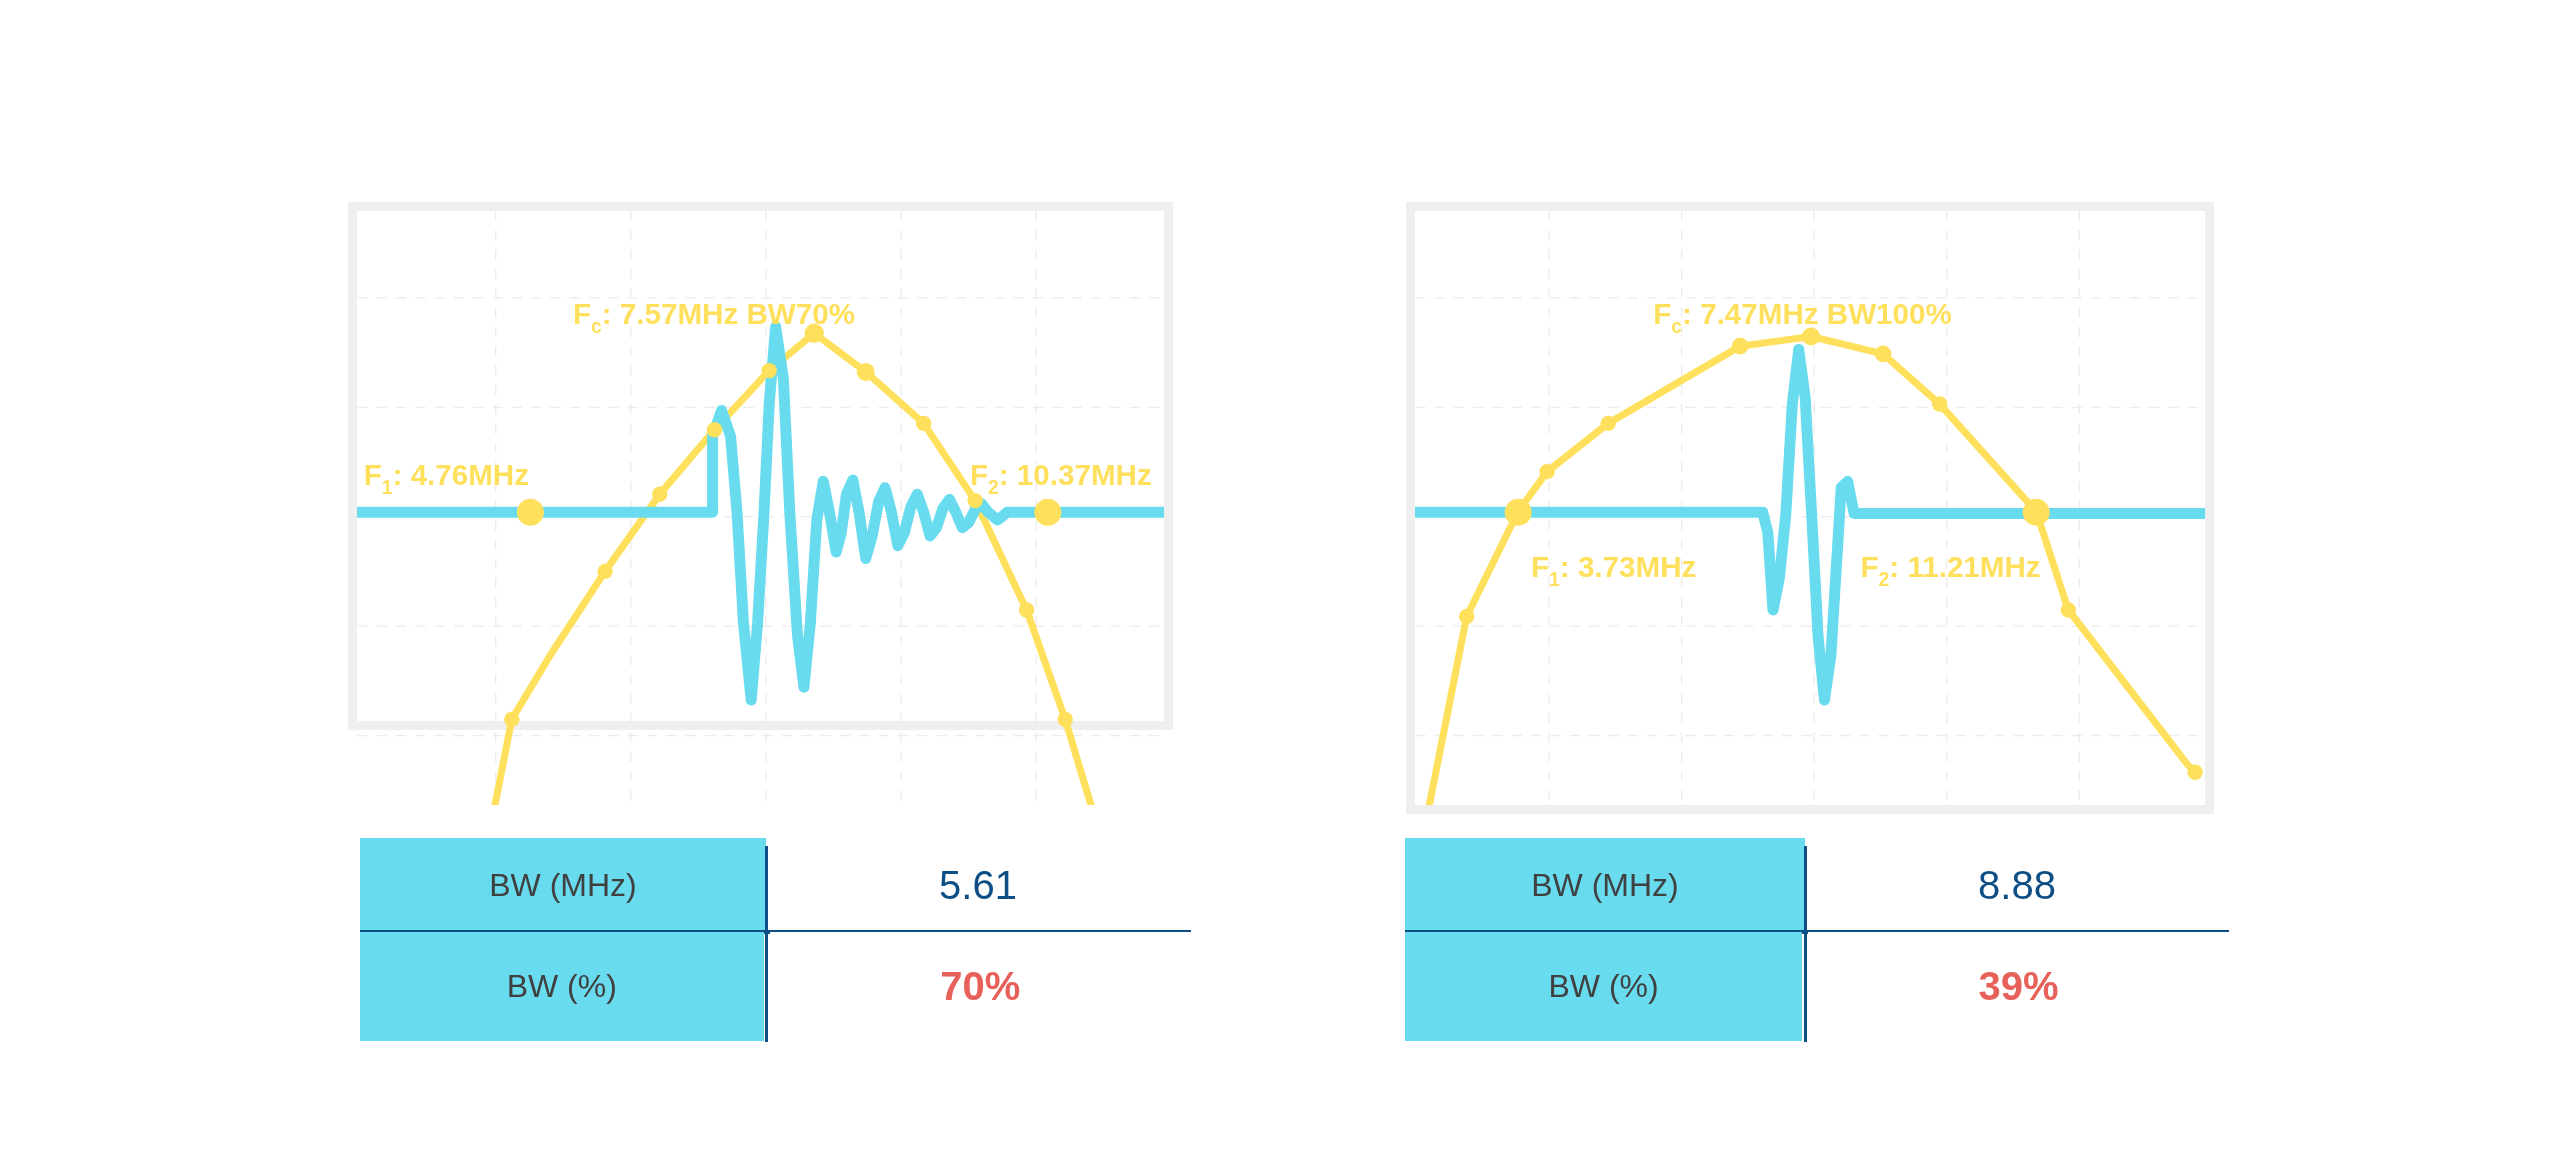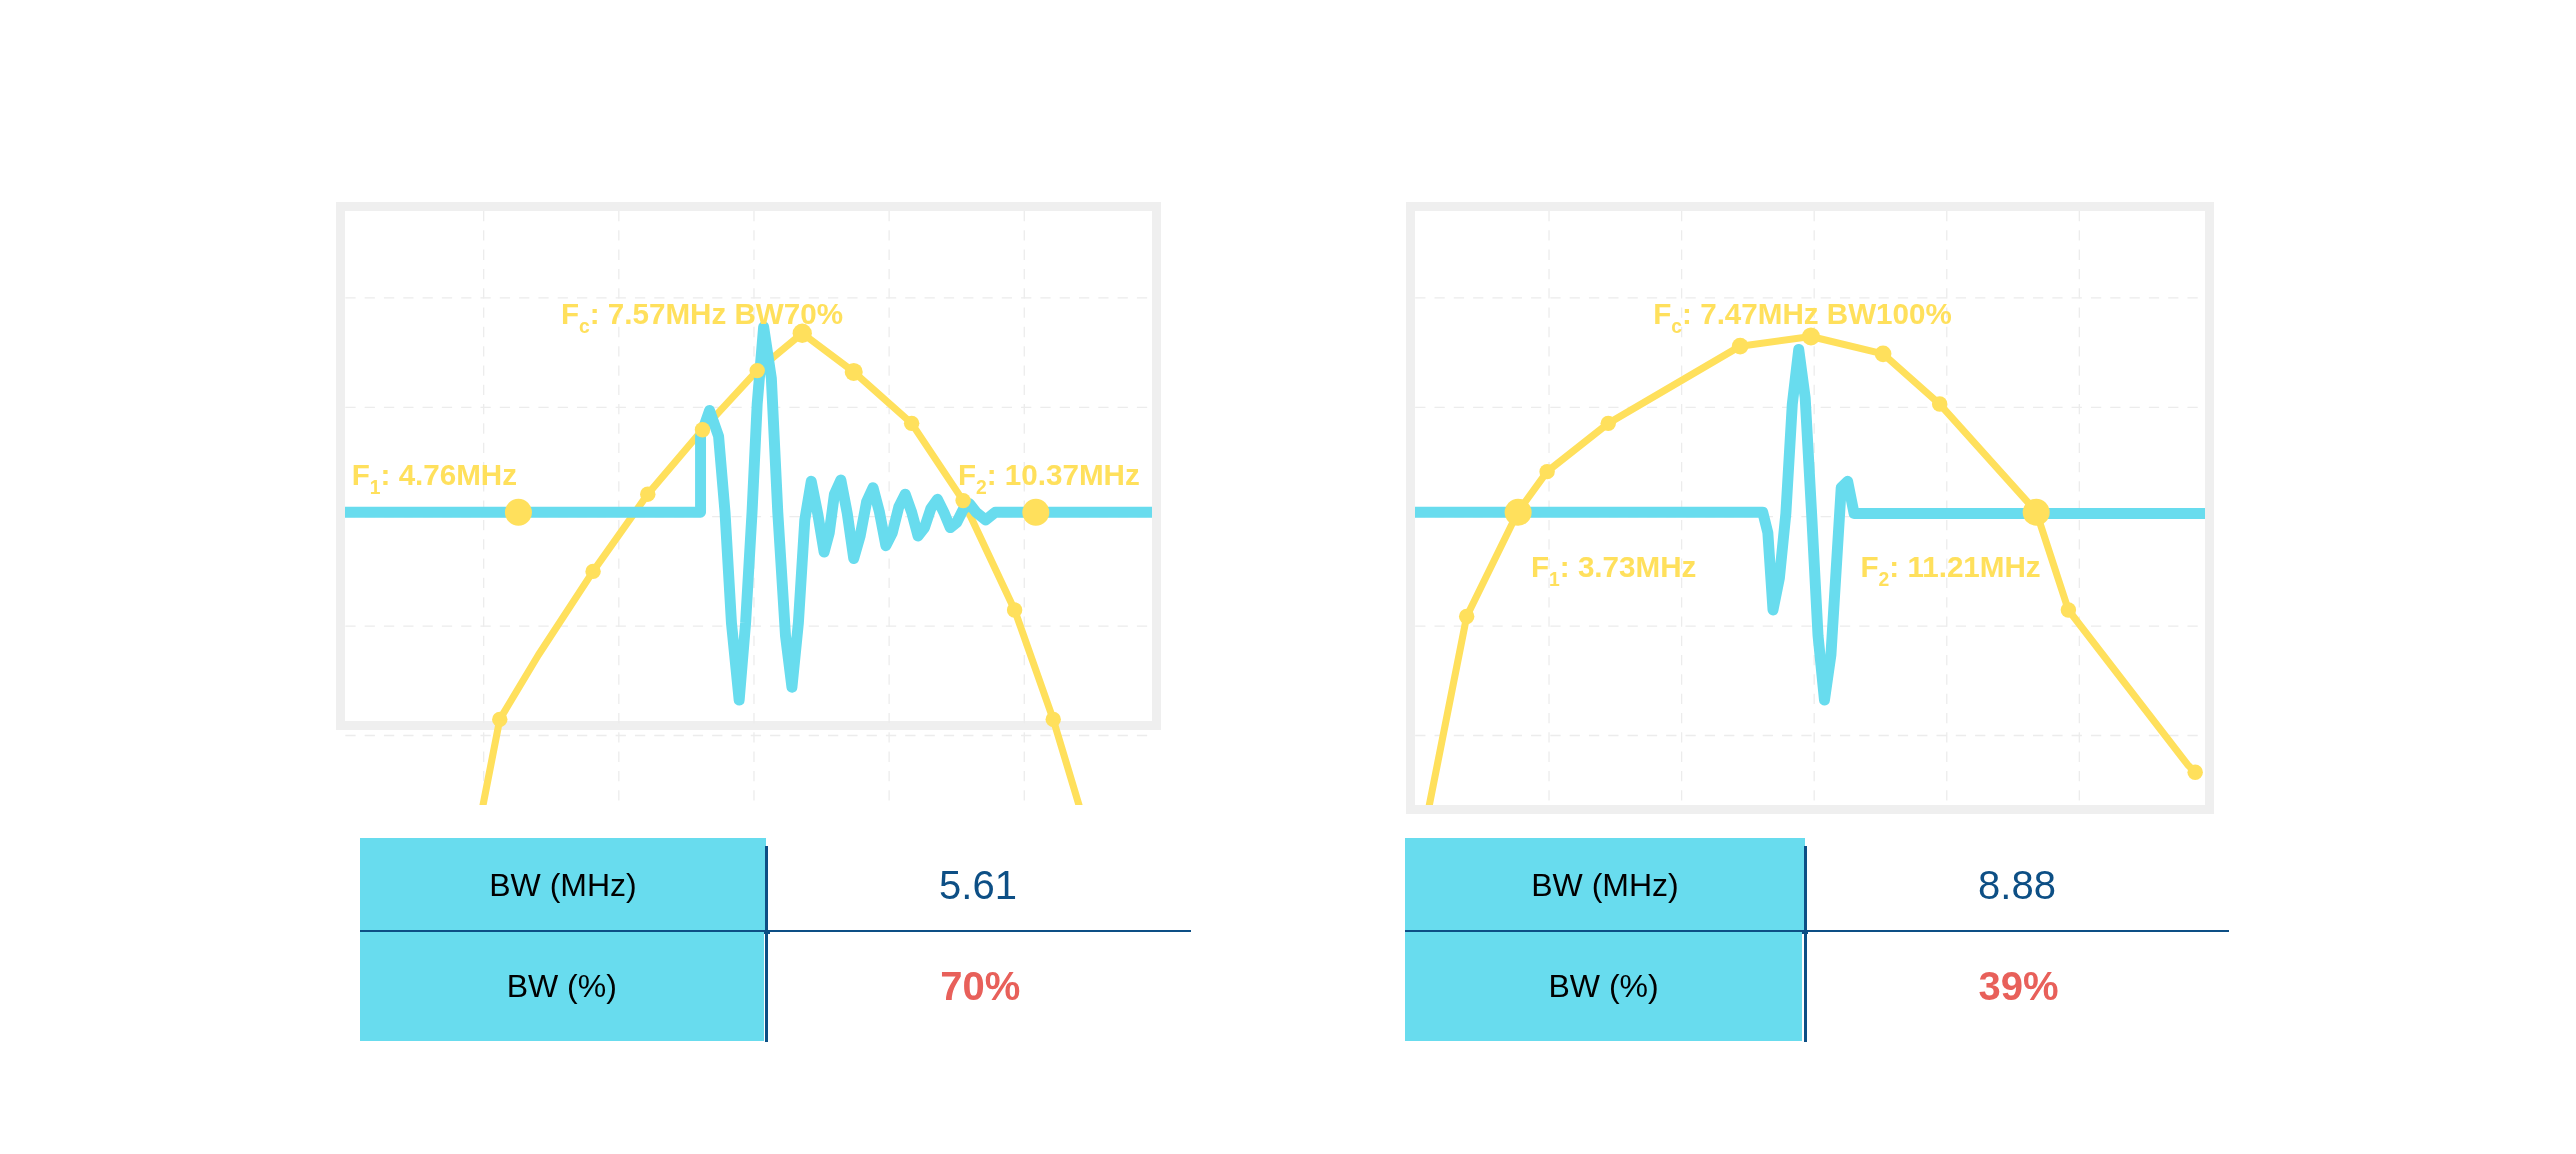--- a/index.html
+++ b/index.html
@@ -21,21 +21,21 @@
     border:9px solid #efefef;
     box-sizing:border-box;
   }
   .chart-svg{position:absolute;left:0;top:0;}
 
   
   .bw-table{position:absolute;}
   .bw-row{display:flex;align-items:stretch;position:relative;}
   .bw-label{
     background:#68dcee;
-    color:#000000;
+    color:#404040;
     font-size:32px;
     font-weight:400;
     display:flex;align-items:center;justify-content:center;
     box-sizing:border-box;
   }
   .bw-val{
     background:#ffffff;
     display:flex;align-items:center;justify-content:center;
     box-sizing:border-box;
     color:#0d4f85;
@@ -61,21 +61,21 @@
     position:absolute;
     background:#eef7fb;
     height:1.9px;
   }
 </style>
 </head>
 <body>
 
 <div class="panel left">
 
-  <div class="chart-frame" style="left:336px;top:202px;width:825px;height:528px;">
+  <div class="chart-frame" style="left:348px;top:202px;width:825px;height:528px;">
     <svg class="chart-svg" width="807" height="594" viewBox="0 0 1253 923">
 
       <g stroke="#ececec" stroke-width="2" stroke-dasharray="16 14">
         <line x1="215" y1="0" x2="215" y2="923"></line>
         <line x1="425" y1="0" x2="425" y2="923"></line>
         <line x1="635" y1="0" x2="635" y2="923"></line>
         <line x1="845" y1="0" x2="845" y2="923"></line>
         <line x1="1055" y1="0" x2="1055" y2="923"></line>
         <line x1="0" y1="135" x2="1253" y2="135"></line>
         <line x1="0" y1="305" x2="1253" y2="305"></line>

